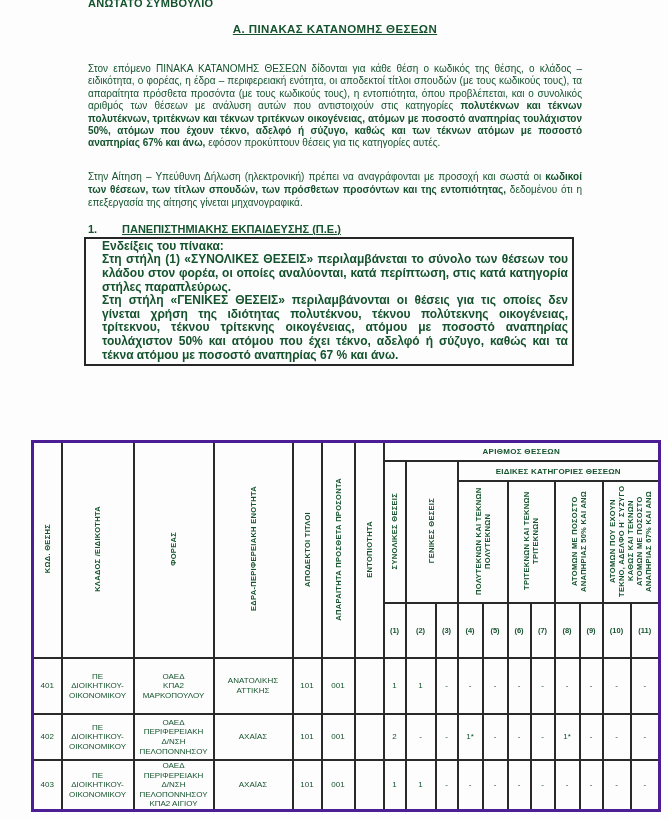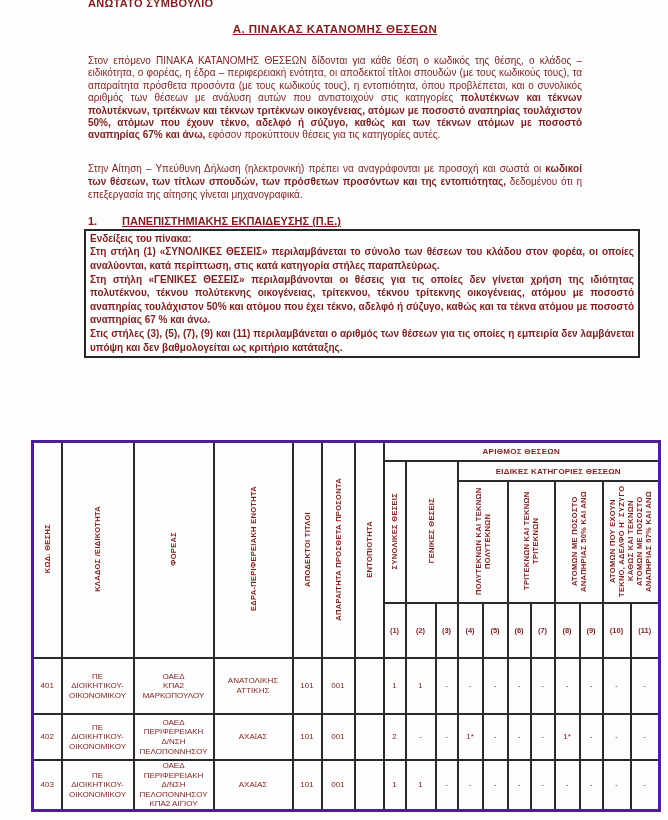--- a/index.html
+++ b/index.html
@@ -1,35 +1,35 @@
 <!DOCTYPE html>
 <html><head>
 <meta charset="utf-8">
 <style>
   html,body { margin:0; padding:0; background:#e8e8e8; }
   .doc {
     position:relative; width:668px; height:820px; margin:0 auto;
-    background:#fdfdfd; color:#7f1d1d; overflow:hidden;
+    background:#fdfdfd; color:#14532d; overflow:hidden;
     font-family:"Liberation Sans", sans-serif;
   }
   .textblock { padding:0 86px 0 88px; }
   .org { font-size:11px; font-weight:bold; line-height:13px; margin-top:-3px; letter-spacing:0.3px; }
   .prokiryxi { text-align:center; font-weight:bold; font-size:11.5px; letter-spacing:4px; margin-top:15px; white-space:nowrap; }
   .section-a { text-align:center; font-weight:bold; font-size:11.5px; letter-spacing:0.4px; margin-top:13px; }
   .section-a span { text-decoration:underline; }
-  .para { text-align:justify; font-size:10px; line-height:12.4px; margin-top:20px; }
+  .para { text-align:justify; font-size:10px; line-height:12.4px; margin-top:28px; }
   .para.p2 { margin-top:20px; line-height:13px; }
   .b { font-weight:bold; }
   .sec1 { margin-top:14px; font-weight:bold; font-size:11px; }
   .sec1 .num { display:inline-block; width:34px; }
   .sec1 .t { text-decoration:underline; }
   .notes {
-    border:2px solid #262626; margin:2px 0 0 -4px; padding:1px 4px 2px 4px;
-    width:556px; box-sizing:border-box;
-    font-weight:bold; font-size:10px; line-height:13.6px; text-align:justify;
+    border:2px solid #262626; margin:2px 0 0 -4px; padding:1px 4px 2px 16px;
+    width:490px; box-sizing:border-box;
+    font-weight:bold; font-size:12px; line-height:13.6px; text-align:justify;
   }
   
   .tblwrap { position:absolute; left:31px; top:440px; }
   table.positions { border-collapse:collapse; table-layout:fixed; width:627px; background:#fdfdfd; }
   table.positions th, table.positions td {
     border:2px solid #2a2a2a; padding:0 1px; text-align:center; vertical-align:middle;
     font-size:8px; overflow:hidden;
   }
   table.positions { border:3px solid #4c1d95; }
   th.bar { height:17px; font-size:8.5px; font-weight:bold; letter-spacing:0.3px; }
@@ -63,21 +63,20 @@
     </div>
     <div class="para"><span>Στον επόμενο ΠΙΝΑΚΑ ΚΑΤΑΝΟΜΗΣ ΘΕΣΕΩΝ δίδονται για κάθε θέση ο κωδικός της θέσης, ο κλάδος – ειδικότητα, ο φορέας, η έδρα – περιφερειακή ενότητα, οι αποδεκτοί τίτλοι σπουδών (με τους κωδικούς τους), τα απαραίτητα πρόσθετα προσόντα (με τους κωδικούς τους), η εντοπιότητα, όπου προβλέπεται, και ο συνολικός αριθμός των θέσεων με ανάλυση αυτών που αντιστοιχούν στις κατηγορίες </span><span class="b">πολυτέκνων και τέκνων πολυτέκνων, τριτέκνων και τέκνων τριτέκνων οικογένειας, ατόμων με ποσοστό αναπηρίας τουλάχιστον 50%, ατόμων που έχουν τέκνο, αδελφό ή σύζυγο, καθώς και των τέκνων ατόμων με ποσοστό αναπηρίας 67% και άνω, </span><span>εφόσον προκύπτουν θέσεις για τις κατηγορίες αυτές.</span></div>
     <div class="para p2"><span>Στην Αίτηση – Υπεύθυνη Δήλωση (ηλεκτρονική) πρέπει να αναγράφονται με προσοχή και σωστά οι </span><span class="b">κωδικοί των θέσεων, των τίτλων σπουδών, των πρόσθετων προσόντων και της εντοπιότητας, </span><span>δεδομένου ότι η επεξεργασία της αίτησης γίνεται μηχανογραφικά.</span></div>
     <div class="sec1">
       <span class="num">1.</span><span class="t">ΠΑΝΕΠΙΣΤΗΜΙΑΚΗΣ ΕΚΠΑΙΔΕΥΣΗΣ (Π.Ε.)</span>
     </div>
     <div class="notes">
         <div>Ενδείξεις του πίνακα:</div>
         <div>Στη στήλη (1) «ΣΥΝΟΛΙΚΕΣ ΘΕΣΕΙΣ» περιλαμβάνεται το σύνολο των θέσεων του κλάδου στον φορέα, οι οποίες αναλύονται, κατά περίπτωση, στις κατά κατηγορία στήλες παραπλεύρως.</div>
         <div>Στη στήλη «ΓΕΝΙΚΕΣ ΘΕΣΕΙΣ» περιλαμβάνονται οι θέσεις για τις οποίες δεν γίνεται χρήση της ιδιότητας πολυτέκνου, τέκνου πολύτεκνης οικογένειας, τρίτεκνου, τέκνου τρίτεκνης οικογένειας, ατόμου με ποσοστό αναπηρίας τουλάχιστον 50% και ατόμου που έχει τέκνο, αδελφό ή σύζυγο, καθώς και τα τέκνα ατόμου με ποσοστό αναπηρίας 67 % και άνω.</div>
-        <div>Στις στήλες (3), (5), (7), (9) και (11) περιλαμβάνεται ο αριθμός των θέσεων για τις οποίες η εμπειρία δεν λαμβάνεται υπόψη και δεν βαθμολογείται ως κριτήριο κατάταξης.</div>
       </div>
   </div>
 
   <div class="tblwrap">
     <table class="positions">
       <colgroup>
         <col style="width:29px">
           <col style="width:72px">
           <col style="width:80px">
           <col style="width:79px">

